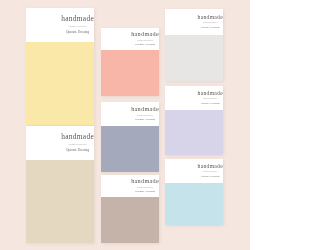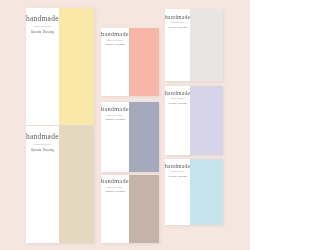--- a/index.html
+++ b/index.html
@@ -17,21 +17,22 @@
     width: 250px;
     height: 250px;
     box-sizing: border-box;
   }
   .card {
     position: absolute;
     background: #ffffff;
     box-shadow: 1px 1px 3px rgba(120, 95, 85, 0.13);
     overflow: hidden;
     display: flex;
-    flex-direction: row;
+    flex-direction: column;
+    align-items: flex-end;
   }
   .card-header {
     background: #ffffff;
     flex: 0 0 auto;
     display: flex;
     flex-direction: column;
     align-items: center;
     justify-content: center;
     box-sizing: border-box;
   }

